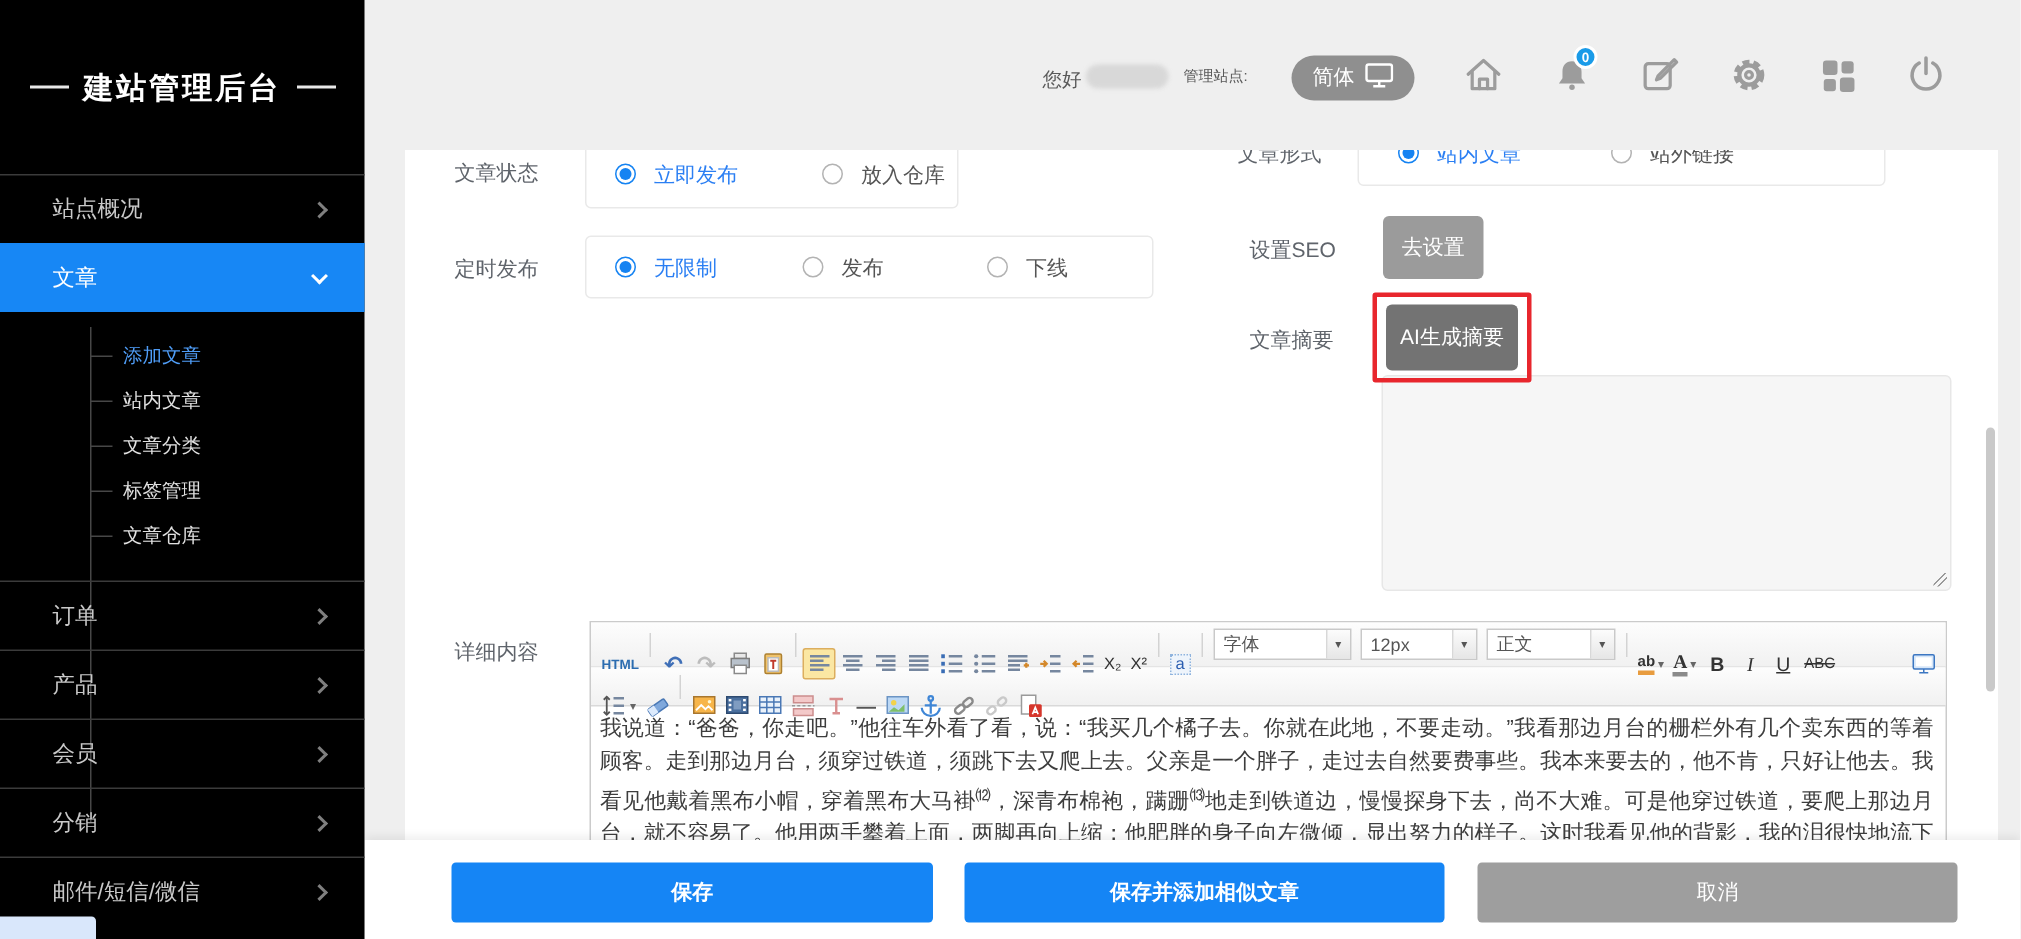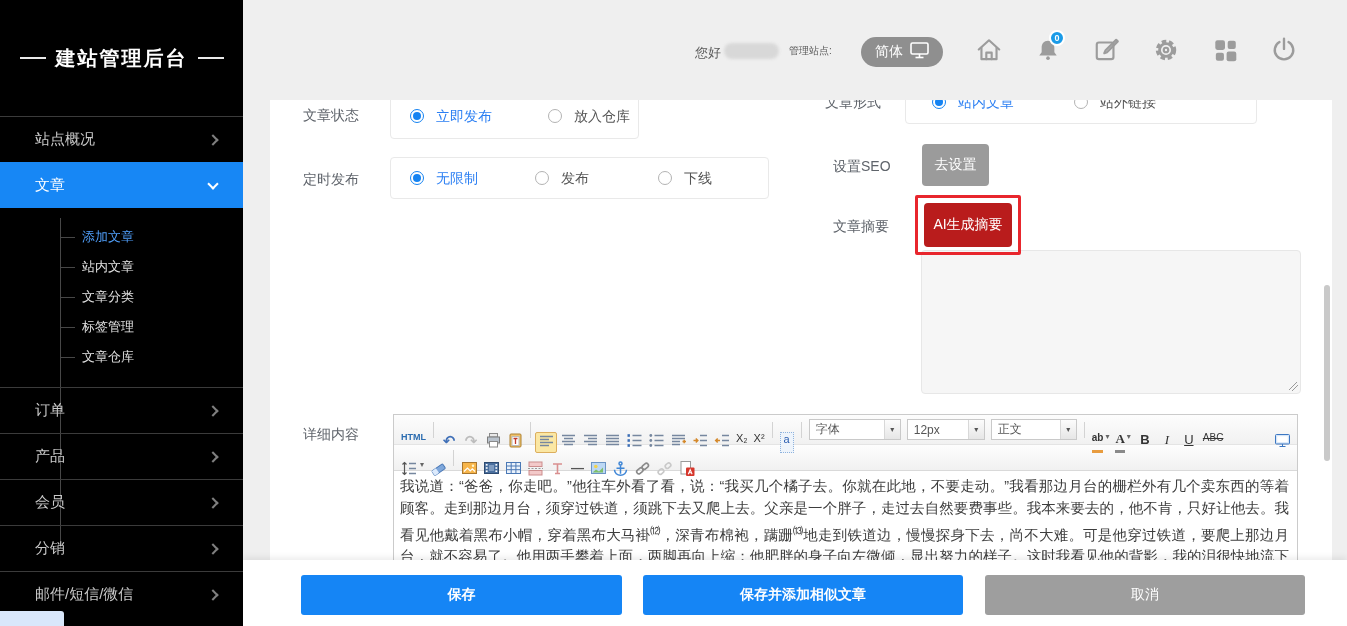--- a/index.html
+++ b/index.html
@@ -37,33 +37,33 @@
   
   .panel { position:absolute; left:27px; top:100px; width:1062px; height:526px; background:#fff; overflow:hidden; z-index:5; }
   .flabel { position:absolute; font-size:14px; color:#5f646b; }
   .optbox { position:absolute; border:1px solid #e9e9e9; border-radius:4px; background:#fff; }
   .radio { position:absolute; width:14px; height:14px; border:1px solid #b3b3b3; border-radius:50%; background:#fff; cursor:pointer; }
   .radio.sel { border-color:#1583f2; }
   .radio.sel::after { content:''; position:absolute; left:2px; top:2px; width:8px; height:8px; border-radius:50%; background:#1583f2; }
   .optlabel { position:absolute; font-size:14px; color:#555; cursor:pointer; }
   .optlabel.sel { color:#2b7ff3; }
   .gray-btn { position:absolute; background:#9b9b9b; color:#fff; font-size:14px; border:none; border-radius:4px; cursor:pointer; }
-  .blue-btn { position:absolute; background:#b91c1c; color:#fff; font-size:14px; border:none; border-radius:4px; cursor:pointer;text-align:center; }
+  .blue-btn { position:absolute; background:#737373; color:#fff; font-size:14px; border:none; border-radius:4px; cursor:pointer;text-align:center; }
   .red-box { position:absolute; border:3px solid #e8262d; border-radius:2px; background:transparent; z-index:3; pointer-events:none; }
   .summary-area { position:absolute; background:#f6f6f6; border:1px solid #e7e7e7; border-radius:4px; resize:none; }
   .summary-area::after { content:''; position:absolute; right:2px; bottom:2px; width:9px; height:9px;
      background:linear-gradient(135deg,transparent 0 40%,#9a9a9a 40% 48%,transparent 48% 64%,#9a9a9a 64% 72%,transparent 72%); }
   .scroll-thumb { position:absolute; width:6px; border-radius:3px; background:#c9c9c9; }
 
   
   .editor { position:absolute; border:1px solid #cbcbcb; background:#fff; }
   .tbar { display:flex; align-items:center; background:linear-gradient(#fdfdfd,#f1f1f1); padding:2px 4px; flex-wrap:nowrap; }
   .tbar.r1 { height:30px; border-bottom:1px solid #e4e4e4; }
   .tbar.r2 { height:26px; border-bottom:1px solid #d9d9d9; }
-  .tb { width:22px; height:21px; display:flex; justify-content:center; border-radius:2px; cursor:pointer; flex:0 0 auto;margin-top:26px; }
+  .tb { width:22px; height:21px; display:flex; align-items:center; justify-content:center; border-radius:2px; cursor:pointer; flex:0 0 auto;margin-top:26px; }
   .tb.wide { width:auto; padding:0 3px; }
   .tb.on { background:#fbe7a3; border:1px solid #dcae5e; }
   .sep { width:1px; height:16px; background:#d3d3d3; margin:0 4px; flex:0 0 auto; }
   .tb-txt { font-size:11px; color:#333; }
   .html-txt { font-size:9px; font-weight:bold; color:#2b6cb0; }
   .undo-g { font-size:15px; font-weight:bold; color:#3f6fb7; }
   .redo-g { font-size:15px; font-weight:bold; color:#bcbcbc; }
   .sel-ctl { display:flex; align-items:center; height:21px; border:1px solid #c9c9c9; background:#fff; font-size:12px; color:#555; padding-left:6px; margin:0 3px; cursor:pointer; flex:0 0 auto; }
   .sel-ctl .arrow { margin-left:auto; width:16px; height:19px; border-left:1px solid #d8d8d8; background:linear-gradient(#fcfcfc,#e6e6e6); display:flex; align-items:center; justify-content:center; font-size:8px; color:#555; }
   .mini-arrow { font-size:8px; color:#666; margin-left:2px; }

